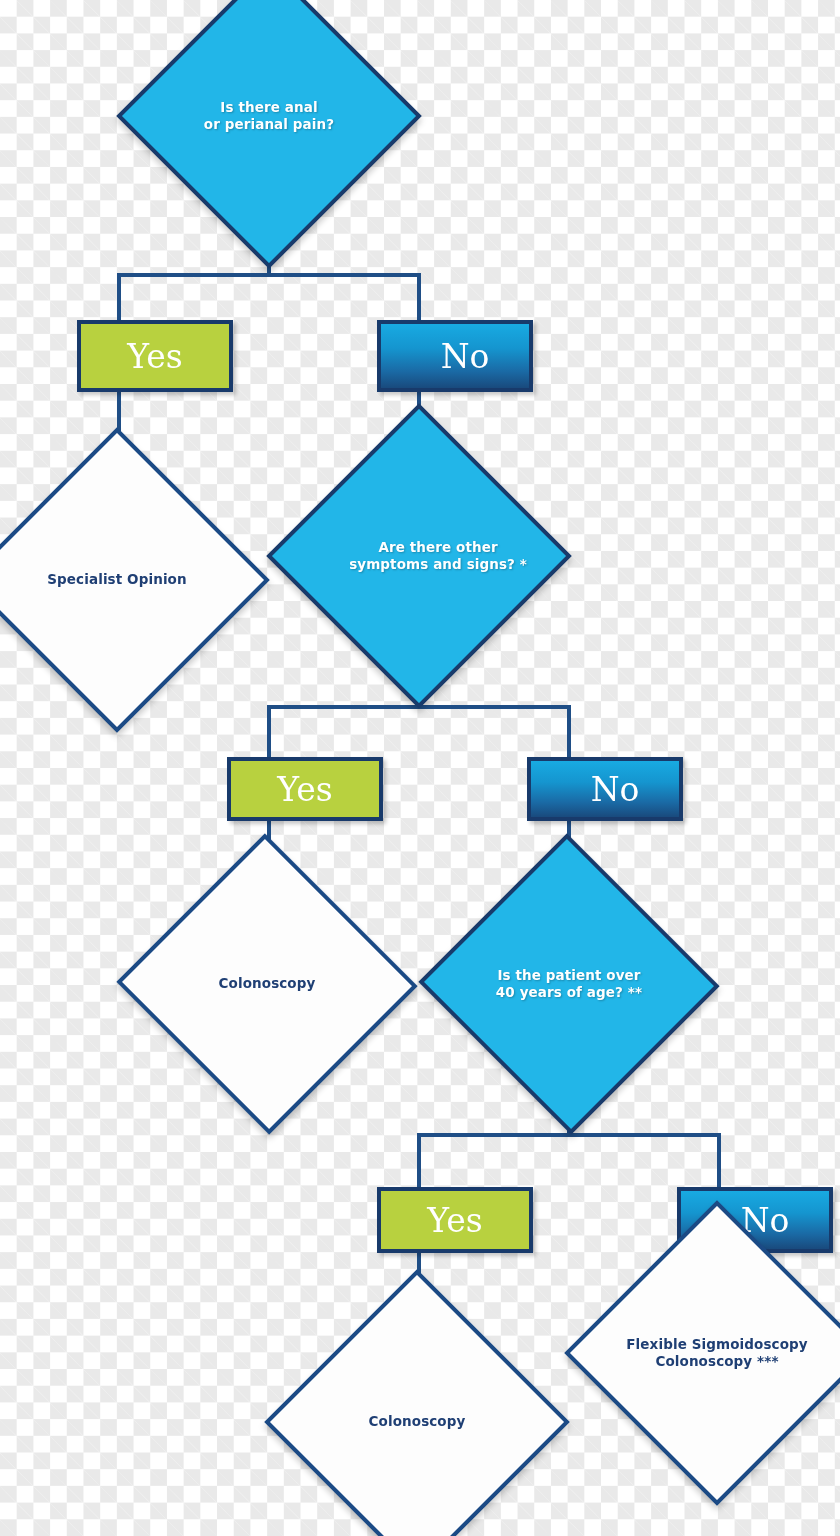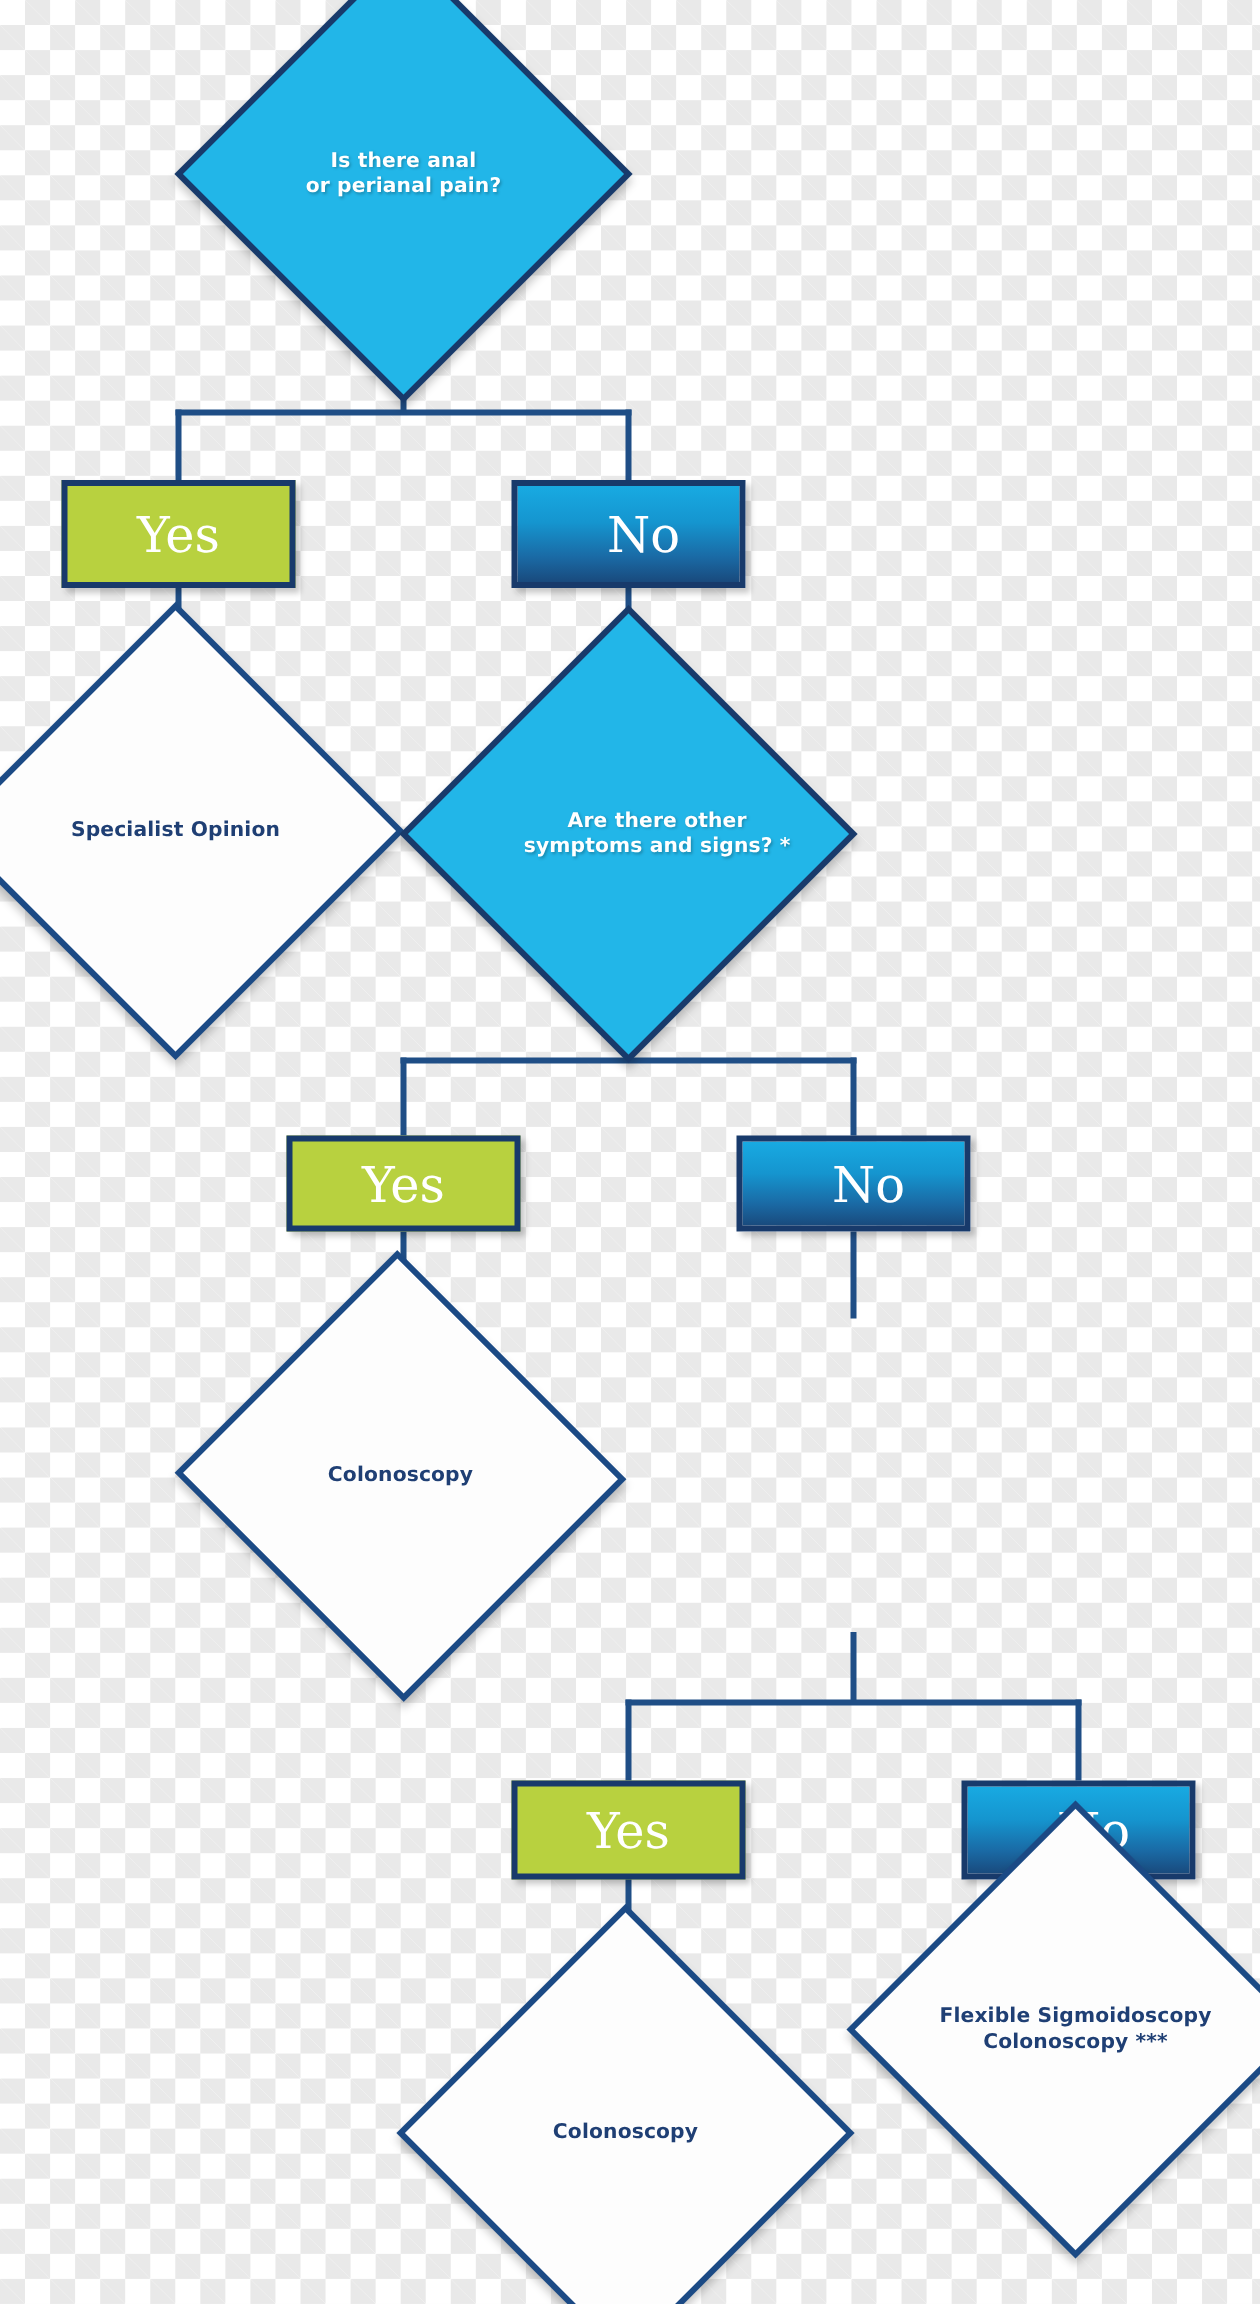--- a/index.html
+++ b/index.html
@@ -55,20 +55,21 @@
 
   
   .abox{
     position:absolute;z-index:3;
     display:flex;align-items:center;justify-content:center;
     box-sizing:border-box;
     border:4px solid #183a6b;
     font-family:"DejaVu Serif","Liberation Serif",serif;
     color:#ffffff;font-size:33px;line-height:1;
     box-shadow:3px 3px 4px rgba(0,0,0,.22);
+    margin-left:36px;
   }
   .abox.yes{background:#b8d13f;}
   .abox.no{background:linear-gradient(to bottom,#18aae2 0%,#1595cf 38%,#1a6aa5 74%,#194a7d 100%);padding-left:20px;}
 </style>
 </head>
 <body>
 
 <div id="canvas">
 
   <div class="conn v" style="left:267px;top:228px;height:47px;"></div>
@@ -107,21 +108,21 @@
   </div>
 
   <div class="abox yes" style="left:41px;top:320px;width:156px;height:72px;">
     <span>Yes</span>
   </div>
 
   <div class="abox no" style="left:341px;top:320px;width:156px;height:72px;">
     <span>No</span>
   </div>
 
-  <div class="diamond outcome" style="left:9px;top:446px;width:216px;height:216px;">
+  <div class="diamond outcome" style="left:9px;top:472px;width:216px;height:216px;">
     <div class="shape"></div>
     <div class="dlabel">Specialist Opinion</div>
   </div>
 
   <div class="diamond decision" style="left:311px;top:448px;width:216px;height:216px;justify-content:flex-end;">
     <div class="shape"></div>
     <div class="dlabel">Are there other
 symptoms and signs? *</div>
   </div>
 
@@ -131,20 +132,25 @@
 
   <div class="abox no" style="left:491px;top:757px;width:156px;height:64px;">
     <span>No</span>
   </div>
 
   <div class="diamond outcome" style="left:159px;top:879px;width:216px;height:210px;">
     <div class="shape"></div>
     <div class="dlabel">Colonoscopy</div>
   </div>
 
+  <div class="diamond decision" style="left:461px;top:879px;width:216px;height:210px;">
+    <div class="shape"></div>
+    <div class="dlabel">Is the patient over
+40 years of age? **</div>
+  </div>
 
   <div class="abox yes" style="left:341px;top:1187px;width:156px;height:66px;">
     <span>Yes</span>
   </div>
 
   <div class="abox no" style="left:641px;top:1187px;width:156px;height:66px;">
     <span>No</span>
   </div>
 
   <div class="diamond outcome" style="left:309px;top:1314px;width:216px;height:216px;">

